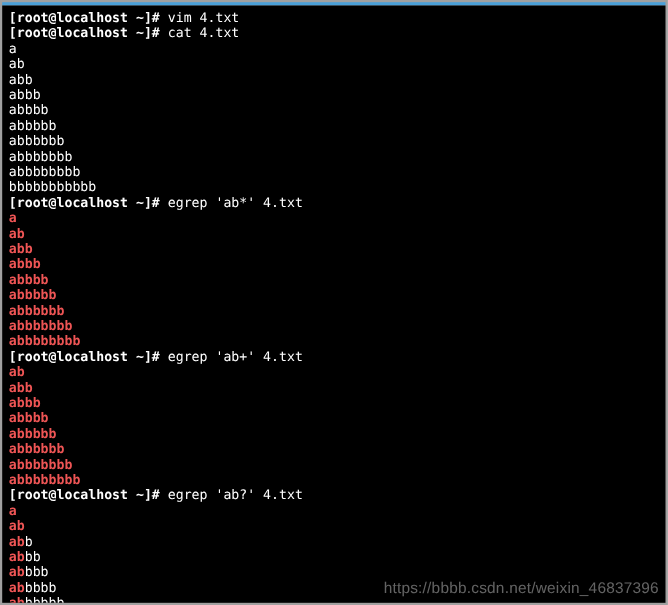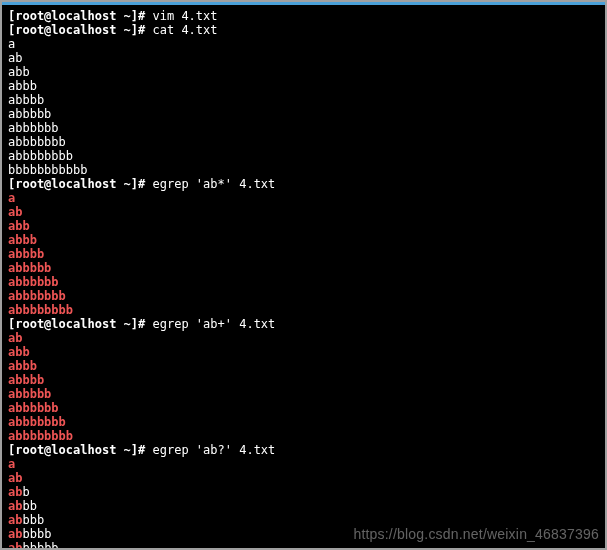--- a/index.html
+++ b/index.html
@@ -48,14 +48,14 @@
     letter-spacing: 0.2px;
     pointer-events: none;
   }
 </style>
 </head>
 <body>
 
 <div class="frame">
   <div class="titlebar"></div>
   <div class="terminal" id="term"><span class="line"><span class="b">[root@localhost ~]# </span><span>vim 4.txt</span></span><span class="line"><span class="b">[root@localhost ~]# </span><span>cat 4.txt</span></span><span class="line">a</span><span class="line">ab</span><span class="line">abb</span><span class="line">abbb</span><span class="line">abbbb</span><span class="line">abbbbb</span><span class="line">abbbbbb</span><span class="line">abbbbbbb</span><span class="line">abbbbbbbb</span><span class="line">bbbbbbbbbbb</span><span class="line"><span class="b">[root@localhost ~]# </span><span>egrep 'ab*' 4.txt</span></span><span class="line"><span class="m">a</span></span><span class="line"><span class="m">ab</span></span><span class="line"><span class="m">abb</span></span><span class="line"><span class="m">abbb</span></span><span class="line"><span class="m">abbbb</span></span><span class="line"><span class="m">abbbbb</span></span><span class="line"><span class="m">abbbbbb</span></span><span class="line"><span class="m">abbbbbbb</span></span><span class="line"><span class="m">abbbbbbbb</span></span><span class="line"><span class="b">[root@localhost ~]# </span><span>egrep 'ab+' 4.txt</span></span><span class="line"><span class="m">ab</span></span><span class="line"><span class="m">abb</span></span><span class="line"><span class="m">abbb</span></span><span class="line"><span class="m">abbbb</span></span><span class="line"><span class="m">abbbbb</span></span><span class="line"><span class="m">abbbbbb</span></span><span class="line"><span class="m">abbbbbbb</span></span><span class="line"><span class="m">abbbbbbbb</span></span><span class="line"><span class="b">[root@localhost ~]# </span><span>egrep 'ab?' 4.txt</span></span><span class="line"><span class="m">a</span></span><span class="line"><span class="m">ab</span></span><span class="line"><span class="m">ab</span><span>b</span></span><span class="line"><span class="m">ab</span><span>bb</span></span><span class="line"><span class="m">ab</span><span>bbb</span></span><span class="line"><span class="m">ab</span><span>bbbb</span></span><span class="line"><span class="m">ab</span><span>bbbbb</span></span></div>
-  <div class="watermark">https://blog.csdn.net/weixin_46837396</div>
+  <div class="watermark">https://bbbb.csdn.net/weixin_46837396</div>
 </div>
 
 </body></html>

